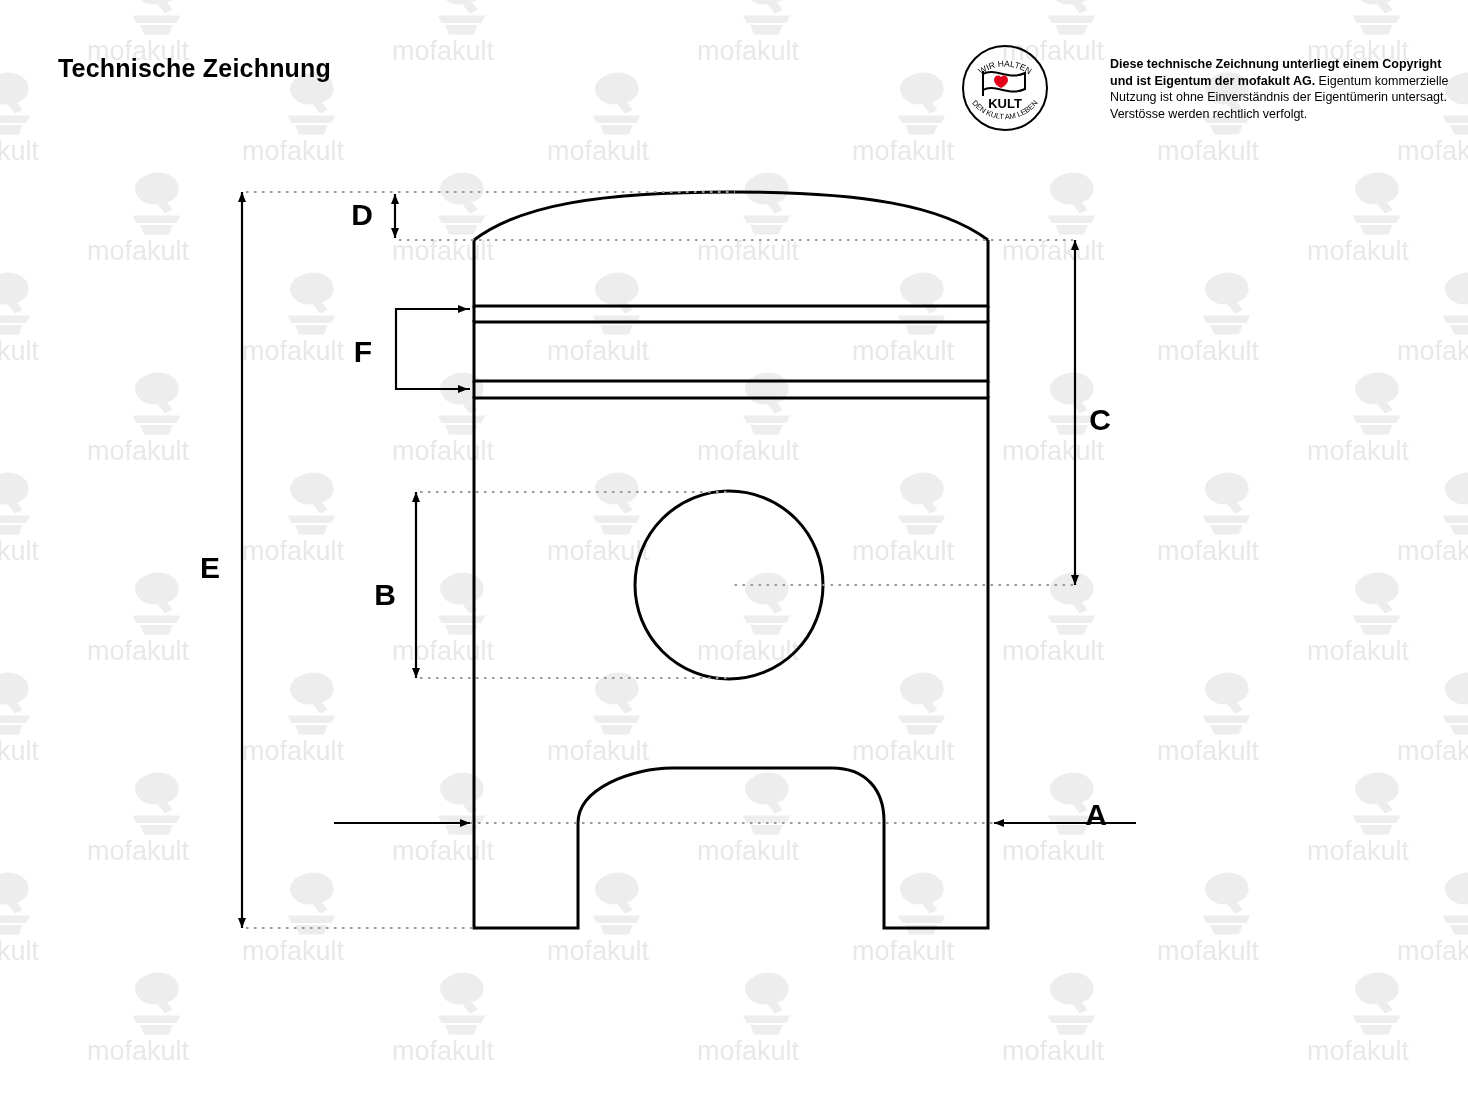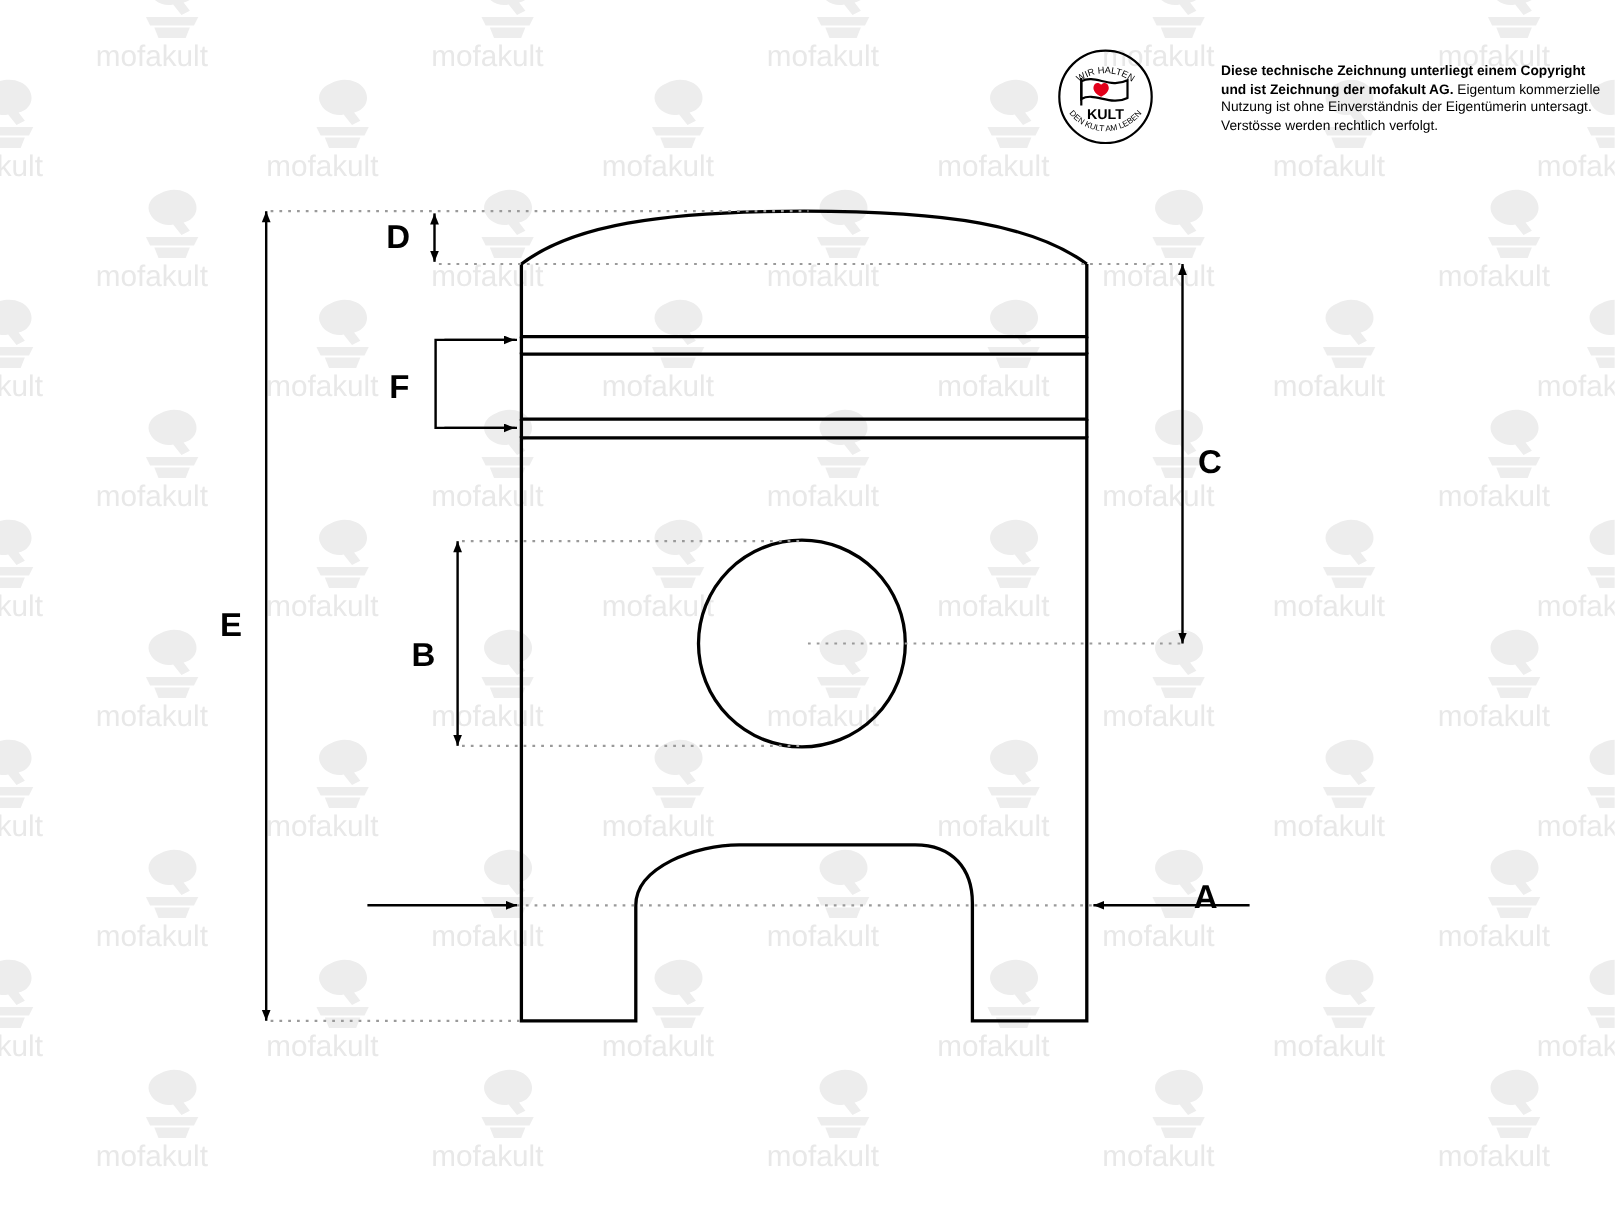--- a/index.html
+++ b/index.html
@@ -228,24 +228,25 @@
     <g fill="#000000">
       <text class="dimlabel" x="210" y="578" text-anchor="middle">E</text>
       <text class="dimlabel" x="362" y="225" text-anchor="middle">D</text>
       <text class="dimlabel" x="363" y="362" text-anchor="middle">F</text>
       <text class="dimlabel" x="385" y="605" text-anchor="middle">B</text>
       <text class="dimlabel" x="1100" y="430" text-anchor="middle">C</text>
       <text class="dimlabel" x="1096" y="825" text-anchor="middle">A</text>
     </g>
   </svg>
 
+  <div id="title">Technische Zeichnung</div>
 
   <div id="copyright-block">
     <span class="bold">Diese technische Zeichnung unterliegt einem Copyright</span><br>
-    <span class="bold">und ist Zeichnung der mofakult AG.</span><span> Eigentum kommerzielle</span><br>
+    <span class="bold">und ist Eigentum der mofakult AG.</span><span> Eigentum kommerzielle</span><br>
     <span>Nutzung ist ohne Einverständnis der Eigentümerin untersagt.</span><br>
     <span>Verstösse werden rechtlich verfolgt.</span>
   </div>
 
   <svg id="logo-block" viewBox="0 0 100 100" xmlns="http://www.w3.org/2000/svg">
     <defs>
       <path id="arcTop" d="M12,56 A40,40 0 0 1 88,56"></path>
       <path id="arcBottom" d="M10,52 A42,42 0 0 0 90,52"></path>
     </defs>
     <circle cx="50" cy="50" r="42" fill="none" stroke="#000000" stroke-width="2"></circle>

